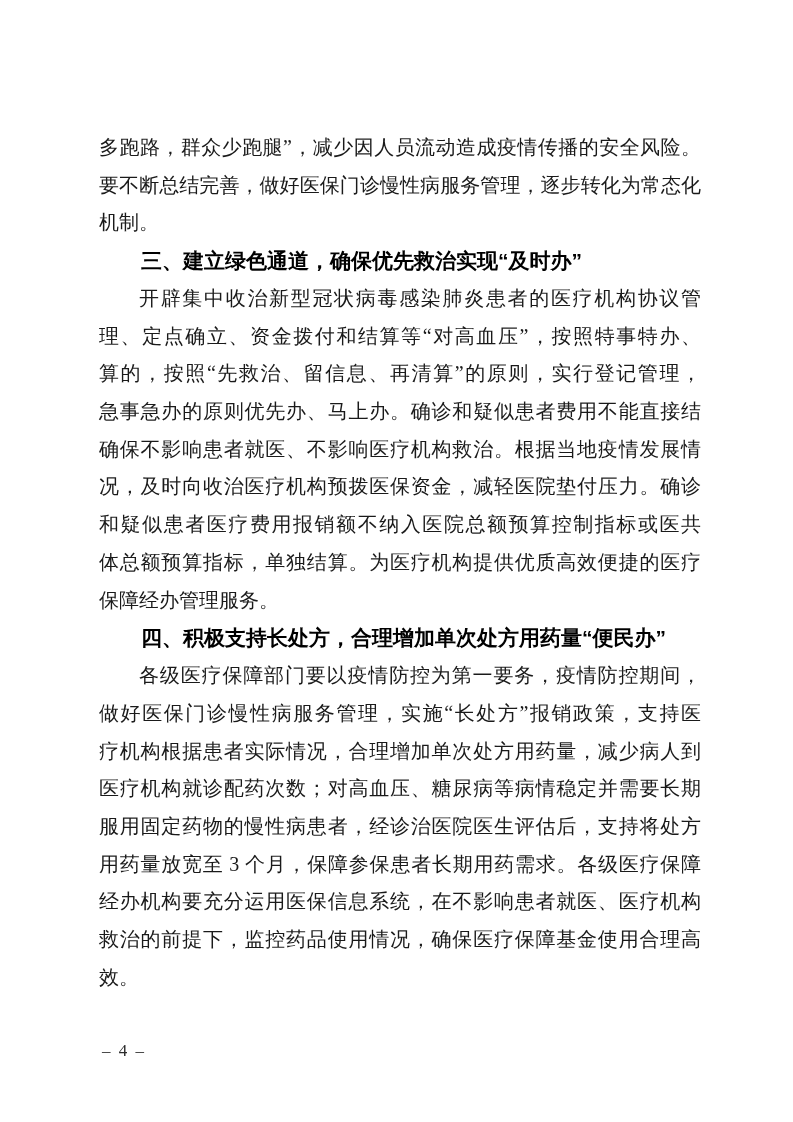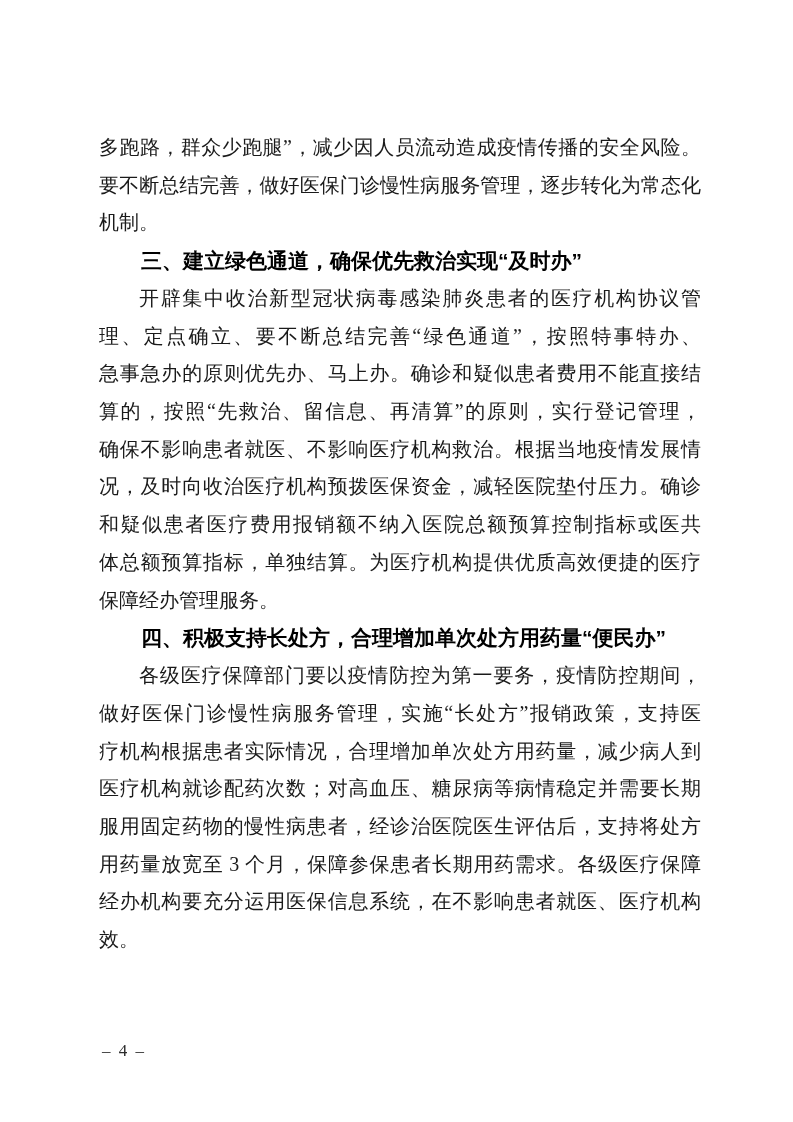--- a/index.html
+++ b/index.html
@@ -55,37 +55,38 @@
       <div class="block paragraph">
         <div class="line fill">多跑路，群众少跑腿”，减少因人员流动造成疫情传播的安全风险。</div>
         <div class="line fill">要不断总结完善，做好医保门诊慢性病服务管理，逐步转化为常态化</div>
         <div class="line">机制。</div>
       </div>
       <div class="block heading">
         <div class="line indent">三、建立绿色通道，确保优先救治实现“及时办”</div>
       </div>
       <div class="block paragraph">
         <div class="line fill indent">开辟集中收治新型冠状病毒感染肺炎患者的医疗机构协议管</div>
-        <div class="line fill">理、定点确立、要不断总结完善“绿色通道”，按照特事特办、</div>
+        <div class="line fill">理、定点确立、资金拨付和结算等“对高血压”，按照特事特办、</div>
+        <div class="line fill">算的，按照“先救治、留信息、再清算”的原则，实行登记管理，</div>
         <div class="line fill">急事急办的原则优先办、马上办。确诊和疑似患者费用不能直接结</div>
-        <div class="line fill">算的，按照“先救治、留信息、再清算”的原则，实行登记管理，</div>
         <div class="line fill">确保不影响患者就医、不影响医疗机构救治。根据当地疫情发展情</div>
         <div class="line fill">况，及时向收治医疗机构预拨医保资金，减轻医院垫付压力。确诊</div>
         <div class="line fill">和疑似患者医疗费用报销额不纳入医院总额预算控制指标或医共</div>
         <div class="line fill">体总额预算指标，单独结算。为医疗机构提供优质高效便捷的医疗</div>
         <div class="line">保障经办管理服务。</div>
       </div>
       <div class="block heading">
         <div class="line indent">四、积极支持长处方，合理增加单次处方用药量“便民办”</div>
       </div>
       <div class="block paragraph">
         <div class="line fill indent">各级医疗保障部门要以疫情防控为第一要务，疫情防控期间，</div>
         <div class="line fill">做好医保门诊慢性病服务管理，实施“长处方”报销政策，支持医</div>
         <div class="line fill">疗机构根据患者实际情况，合理增加单次处方用药量，减少病人到</div>
         <div class="line fill">医疗机构就诊配药次数；对高血压、糖尿病等病情稳定并需要长期</div>
         <div class="line fill">服用固定药物的慢性病患者，经诊治医院医生评估后，支持将处方</div>
         <div class="line fill">用药量放宽至 3 个月，保障参保患者长期用药需求。各级医疗保障</div>
         <div class="line fill">经办机构要充分运用医保信息系统，在不影响患者就医、医疗机构</div>
+        <div class="line fill">救治的前提下，监控药品使用情况，确保医疗保障基金使用合理高</div>
         <div class="line">效。</div>
       </div>
     </div>
   <div class="page-number">– 4 –</div>
 </main>
 
 </body></html>

